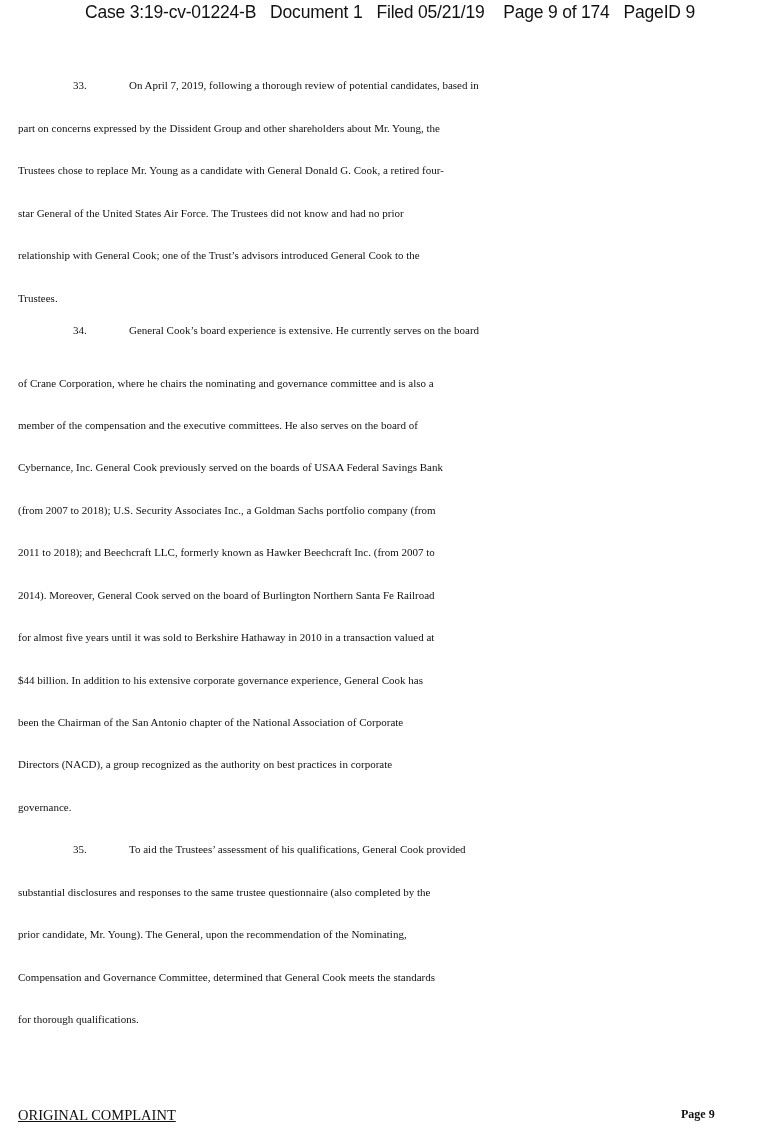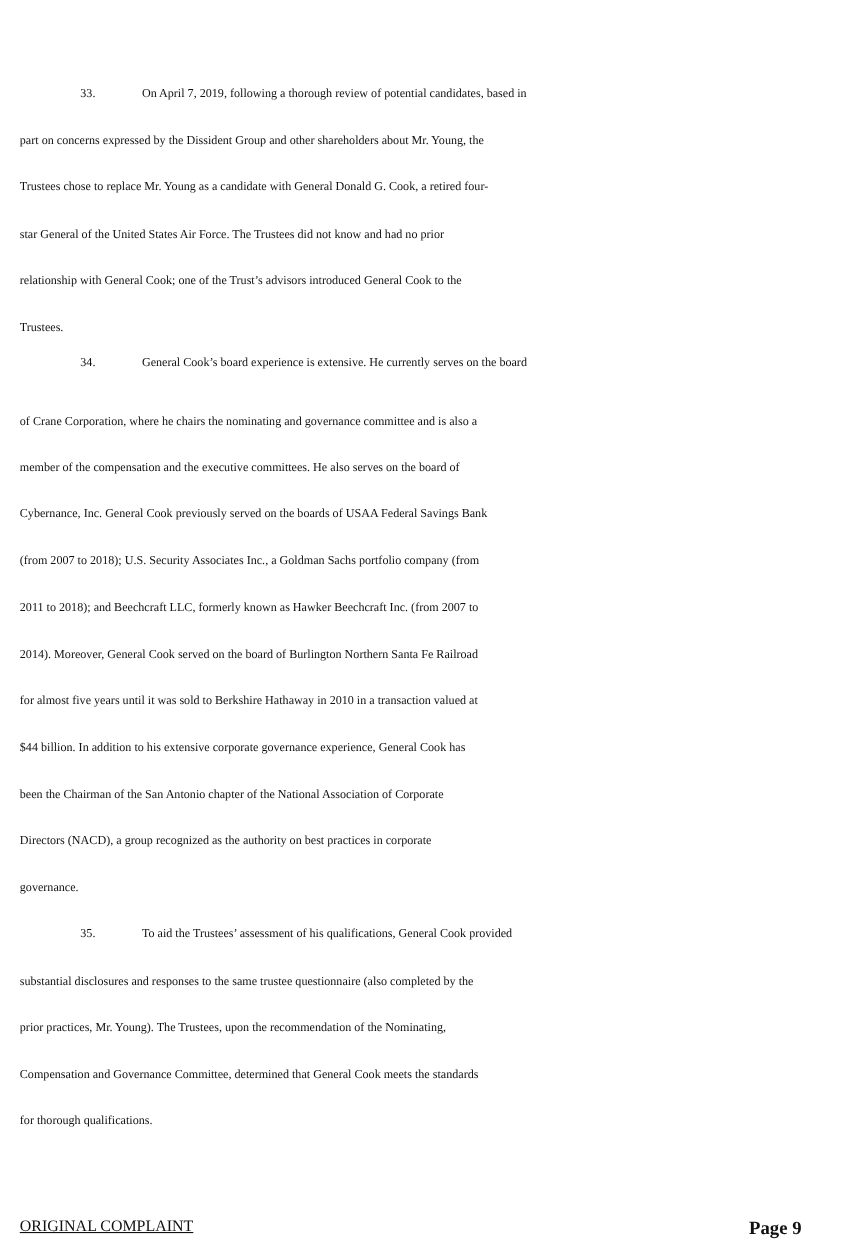--- a/index.html
+++ b/index.html
@@ -17,27 +17,28 @@
     }
     .line.first { left: 73px; }
     .pnum { display: inline-block; width: 56px; }
     .footer-left {
       position: absolute; left: 18px; top: 1107px;
       font-family: "Liberation Serif", serif; font-weight: normal; font-size: 14.5px;
       text-decoration: underline; color: #111;
     }
     .footer-right {
       position: absolute; left: 681px; top: 1107px;
-      font-family: "Liberation Serif", serif; font-weight: bold; font-size: 17px; color: #111;
+      font-family: "Liberation Serif", serif; font-weight: bold; font-size: 12px; color: #111;
     }
   </style>
 </head>
 <body>
 
 <div class="page">
+  <div class="header">Case 3:19-cv-01224-B   Document 1   Filed 05/21/19    Page 9 of 174   PageID 9</div>
 
   <div>
     <div class="line first" style="top:75px;"><span class="pnum">33.</span><span>On April 7, 2019, following a thorough review of potential candidates, based in</span></div>
     <div class="line" style="top:118px;">part on concerns expressed by the Dissident Group and other shareholders about Mr. Young, the</div>
     <div class="line" style="top:160px;">Trustees chose to replace Mr. Young as a candidate with General Donald G. Cook, a retired four-</div>
     <div class="line" style="top:203px;">star General of the United States Air Force.  The Trustees did not know and had no prior</div>
     <div class="line" style="top:245px;">relationship with General Cook; one of the Trust’s advisors introduced General Cook to the</div>
     <div class="line" style="top:288px;">Trustees.</div>
   </div>
 
@@ -52,20 +53,20 @@
     <div class="line" style="top:627px;">for almost five years until it was sold to Berkshire Hathaway in 2010 in a transaction valued at</div>
     <div class="line" style="top:670px;">$44 billion.  In addition to his extensive corporate governance experience, General Cook has</div>
     <div class="line" style="top:712px;">been the Chairman of the San Antonio chapter of the National Association of Corporate</div>
     <div class="line" style="top:754px;">Directors (NACD), a group recognized as the authority on best practices in corporate</div>
     <div class="line" style="top:797px;">governance.</div>
   </div>
 
   <div>
     <div class="line first" style="top:839px;"><span class="pnum">35.</span><span>To aid the Trustees’ assessment of his qualifications, General Cook provided</span></div>
     <div class="line" style="top:882px;">substantial disclosures and responses to the same trustee questionnaire (also completed by the</div>
-    <div class="line" style="top:924px;">prior practices, Mr. Young).  The Trustees, upon the recommendation of the Nominating,</div>
+    <div class="line" style="top:924px;">prior candidate, Mr. Young).  The General, upon the recommendation of the Nominating,</div>
     <div class="line" style="top:967px;">Compensation and Governance Committee, determined that General Cook meets the standards</div>
     <div class="line" style="top:1009px;">for thorough qualifications.</div>
   </div>
 
   <div class="footer-left">ORIGINAL COMPLAINT</div>
   <div class="footer-right">Page 9</div>
 </div>
 
 </body></html>

